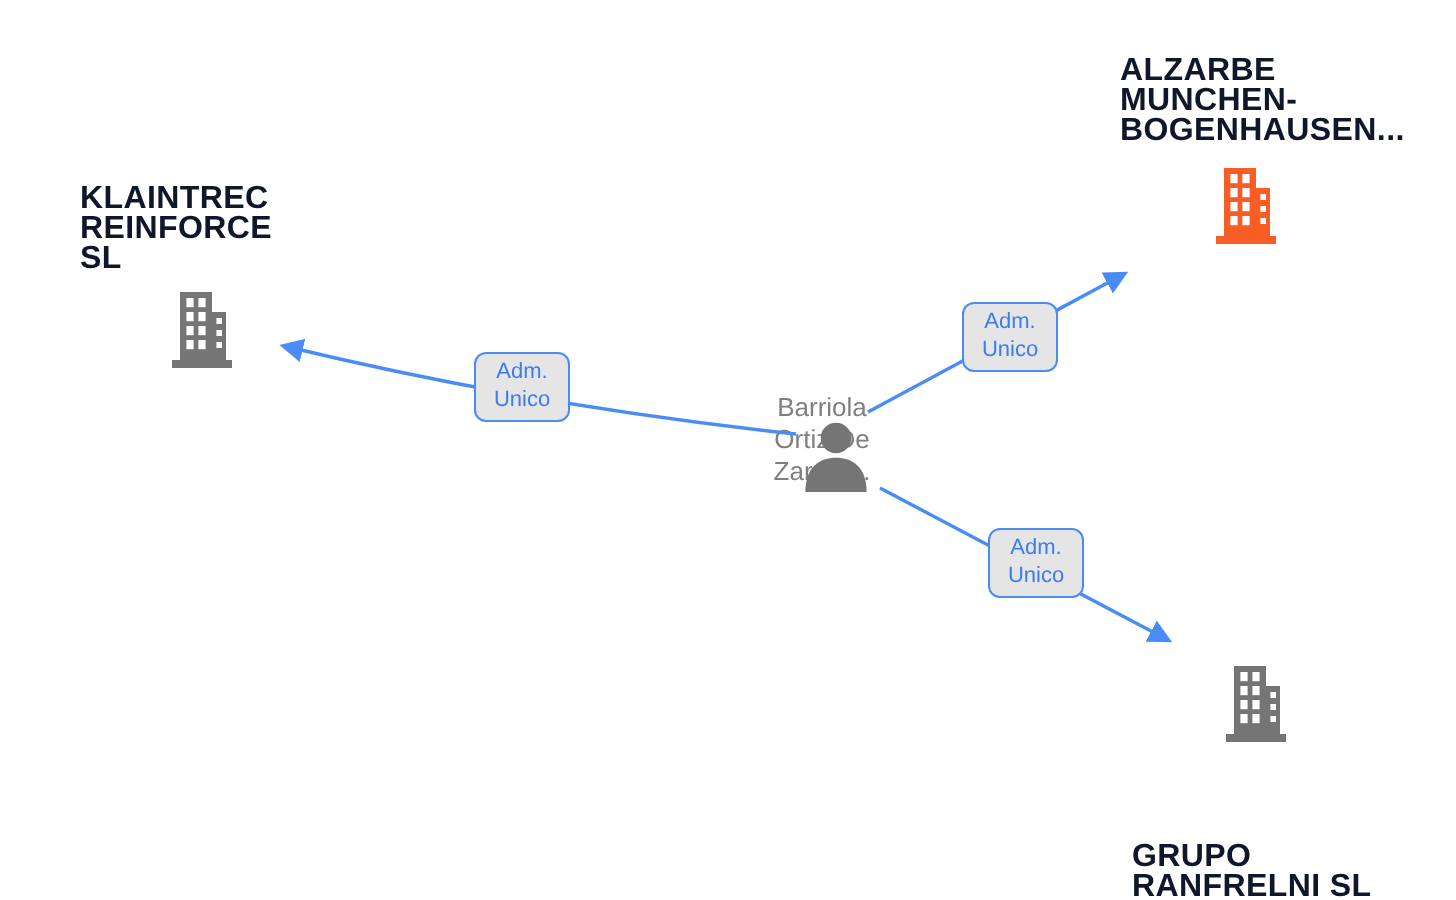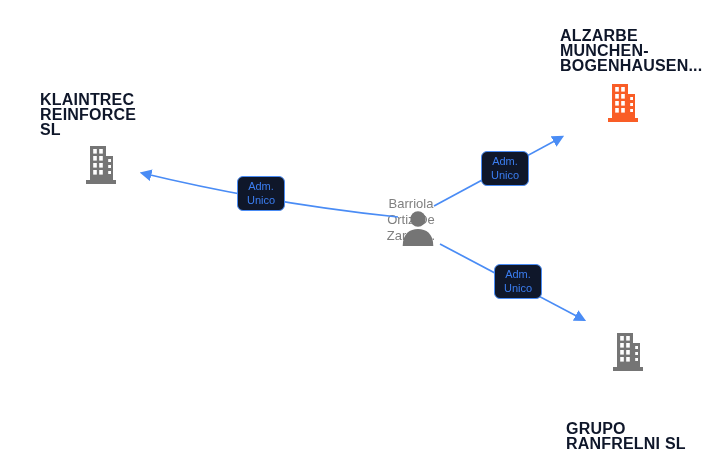--- a/index.html
+++ b/index.html
@@ -24,21 +24,21 @@
     text-align:center;
     color:#7f7f7f;
     font-weight:normal;
     font-size:13px;
     line-height:16px;
   }
   .node-icon{position:absolute;}
   .edge-label{
     position:absolute;
     width:46px;
-    background:#0f172a;
+    background:#e5e5e5;
     border:1.5px solid #4a8cf5;
     border-radius:6px;
     color:#3b7df0;
     font-size:11px;
     line-height:14px;
     text-align:center;
     padding:2px 0 3px 0;
     z-index:3;
   }
   svg.wires{position:absolute;left:0;top:0;z-index:1;}

